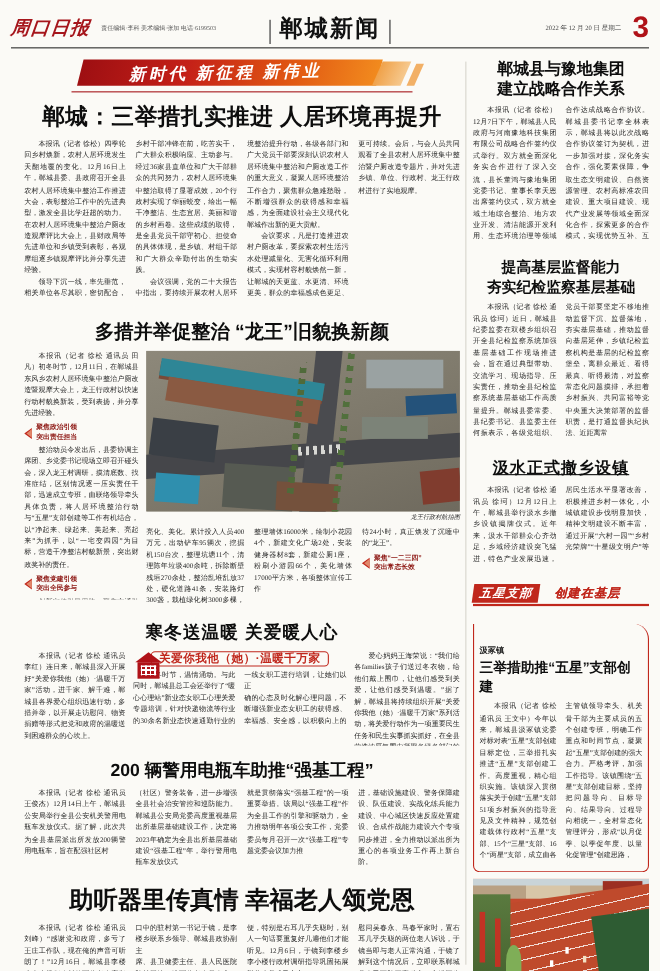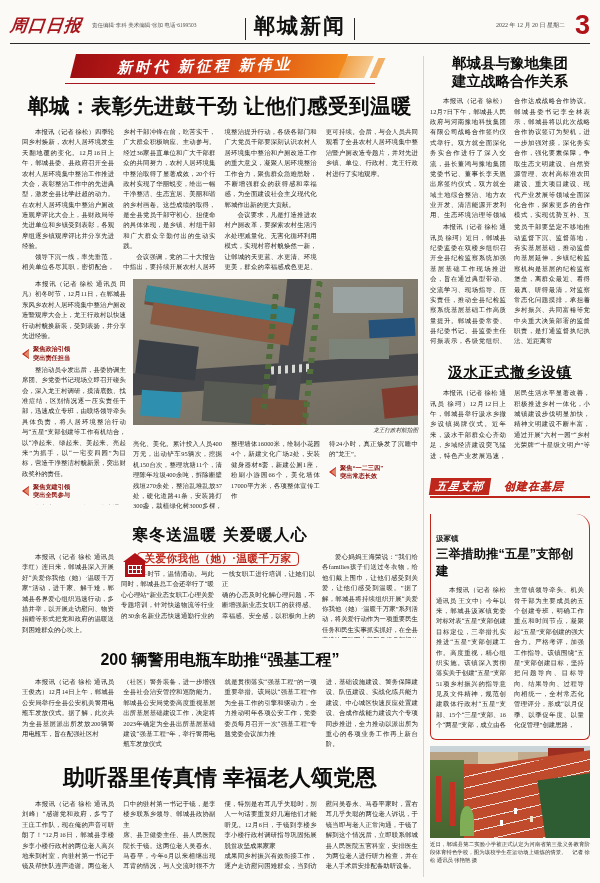--- a/index.html
+++ b/index.html
@@ -135,28 +135,29 @@
   <div class="left-region">
 
     <div class="era-banner">
       <div class="era-bar"></div>
       <div class="era-streak1"></div>
       <div class="era-streak2"></div>
       <div class="era-text">新时代 新征程 新伟业</div>
       <div class="era-underline"></div>
     </div>
 
-    <div class="headline a1-title">郸城：表彰先进鼓干劲  让他们感受到温暖</div>
+    <div class="headline a1-title">郸城：三举措扎实推进  人居环境再提升</div>
     <div class="bodytext cols-4 a1-body">
       <div class="indent">本报讯（记者 徐松）四季轮回乡村焕新，农村人居环境发生天翻地覆的变化。12月16日上午，郸城县委、县政府召开全县农村人居环境集中整治工作推进大会，表彰整治工作中的先进典型，激发全县比学赶超的动力。在农村人居环境集中整治户厕改造观摩评比大会上，县财政局等先进单位和乡镇受到表彰，各观摩组逐乡镇观摩评比并分享先进经验。</div>
       <div class="indent">领导下沉一线，率先垂范，相关单位各尽其职，密切配合，乡村干部冲锋在前，吃苦实干，广大群众积极响应、主动参与。经过36家县直单位和广大干部群众的共同努力，农村人居环境集中整治取得了显著成效，20个行政村实现了华丽蜕变，绘出一幅干净整洁、生态宜居、美丽和谐的乡村画卷。这些成绩的取得，是全县党员干部守初心、担使命的具体体现，是乡镇、村组干部和广大群众辛勤付出的生动实践。</div>
       <div class="indent">会议强调，党的二十大报告中指出，要持续开展农村人居环境整治提升行动，各级各部门和广大党员干部要深刻认识农村人居环境集中整治和户厕改造工作的重大意义，凝聚人居环境整治工作合力，聚焦群众急难愁盼，不断增强群众的获得感和幸福感，为全面建设社会主义现代化郸城作出新的更大贡献。</div>
       <div class="indent">会议要求，凡是打造推进农村户厕改革，要探索农村生活污水处理减量化、无害化循环利用模式，实现村容村貌焕然一新，让郸城的天更蓝、水更清、环境更美，群众的幸福感成色更足、更可持续。会后，与会人员共同观看了全县农村人居环境集中整治暨户厕改造专题片，并对先进乡镇、单位、行政村、龙王行政村进行了实地观摩。</div>
     </div>
 
+    <div class="headline a2-title">多措并举促整治 “龙王”旧貌换新颜</div>
     <div class="a2-main">
       <div class="a2-left bodytext" style="height:226px;">
         <div class="indent">本报讯（记者 徐松 通讯员 田凡）初冬时节，12月11日，在郸城县东风乡农村人居环境集中整治户厕改造暨观摩大会上，龙王行政村以快速行动村貌换新装，受到表扬，并分享先进经验。</div>
         <div class="marker">
           <span class="marker-glyph"></span>
           <span class="marker-glyph2"></span>
           <div class="marker-lines">
               <div>聚焦政治引领</div>
               <div>突出责任担当</div>
             </div>
@@ -265,20 +266,22 @@
 
   <div class="right-region">
 
     <div class="headline b-title" style="white-space:pre-line">郸城县与豫地集团
 建立战略合作关系</div>
     <div class="bodytext cols-2 b1-body">
       <div class="indent">本报讯（记者 徐松）12月7日下午，郸城县人民政府与河南豫地科技集团有限公司战略合作签约仪式举行。双方就全面深化务实合作进行了深入交流，县长董鸿与豫地集团党委书记、董事长李天恩出席签约仪式，双方就全域土地综合整治、地方农业开发、清洁能源开发利用、生态环境治理等领域合作达成战略合作协议。郸城县委书记李全林表示，郸城县将以此次战略合作协议签订为契机，进一步加强对接，深化务实合作，强化要素保障，争取生态文明建设、自然资源管理、农村高标准农田建设、重大项目建设、现代产业发展等领域全面深化合作，探索更多的合作模式，实现优势互补、互利共赢、共同发展。同时，希望豫地集团科技集团发挥自身优势，</div>
 
     </div>
 
+    <div class="headline b2-title" style="white-space:pre-line">提高基层监督能力
+夯实纪检监察基层基础</div>
     <div class="bodytext cols-2 b2-body">
       <div class="indent">本报讯（记者 徐松 通讯员 徐珂）近日，郸城县纪委监委在双楼乡组织召开全县纪检监察系统加强基层基础工作现场推进会，旨在通过典型带动、交流学习、现场指导、压实责任，推动全县纪检监察系统基层基础工作高质量提升。郸城县委常委、县纪委书记、县监委主任何振表示，各级党组织、党员干部要坚定不移地推动监督下沉、监督落地，夯实基层基础，推动监督向基层延伸，乡镇纪检监察机构是基层的纪检监察堡垒，离群众最近、看得最真、听得最清，对监察常态化问题摸排，承担着乡村振兴、共同富裕等党中央重大决策部署的监督职责，是打通监督执纪执法、近距离常</div>
 
     </div>
 
     <div class="headline b3-title">汲水正式撤乡设镇</div>
     <div class="bodytext cols-2 b3-body">
       <div class="indent">本报讯（记者 徐松 通讯员 徐珂）12月12日上午，郸城县举行汲水乡撤乡设镇揭牌仪式。近年来，汲水干部群众心齐劲足，乡域经济建设突飞猛进，特色产业发展迅速，居民生活水平显著改善，积极推进乡村一体化，小城镇建设步伐明显加快，精神文明建设不断丰富，通过开展“六村一园”“乡村光荣牌”“十星级文明户”等评创活动，有效提升了群众的整体</div>
 
     </div>

